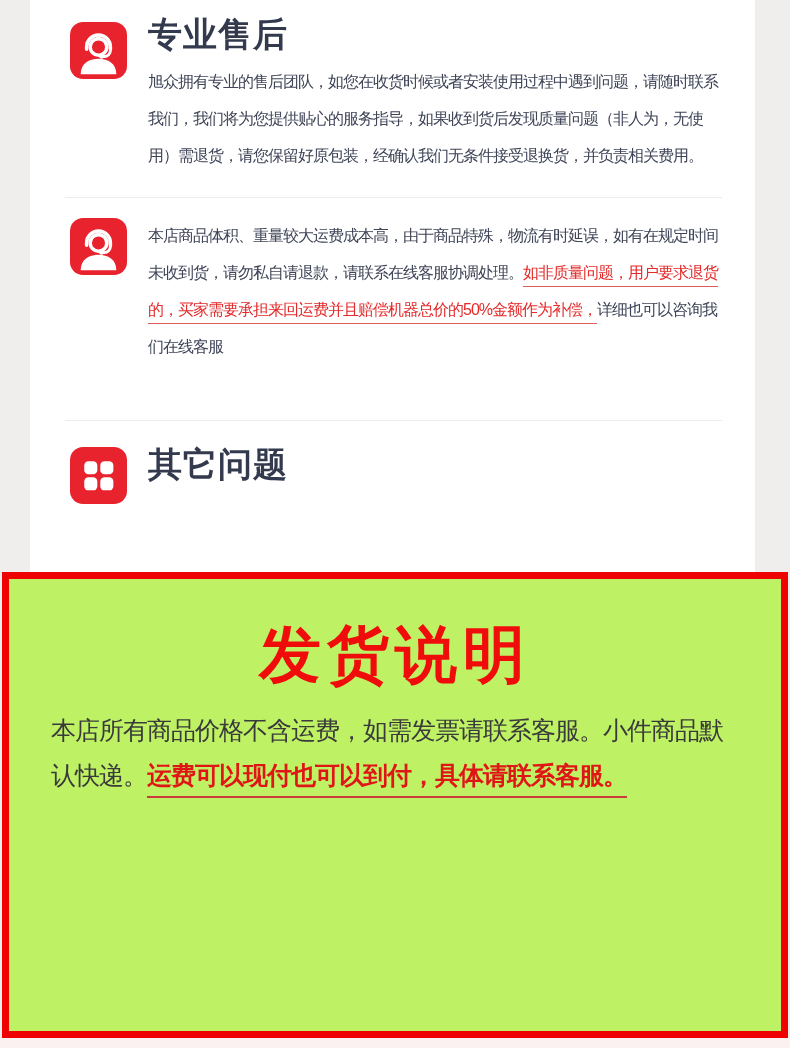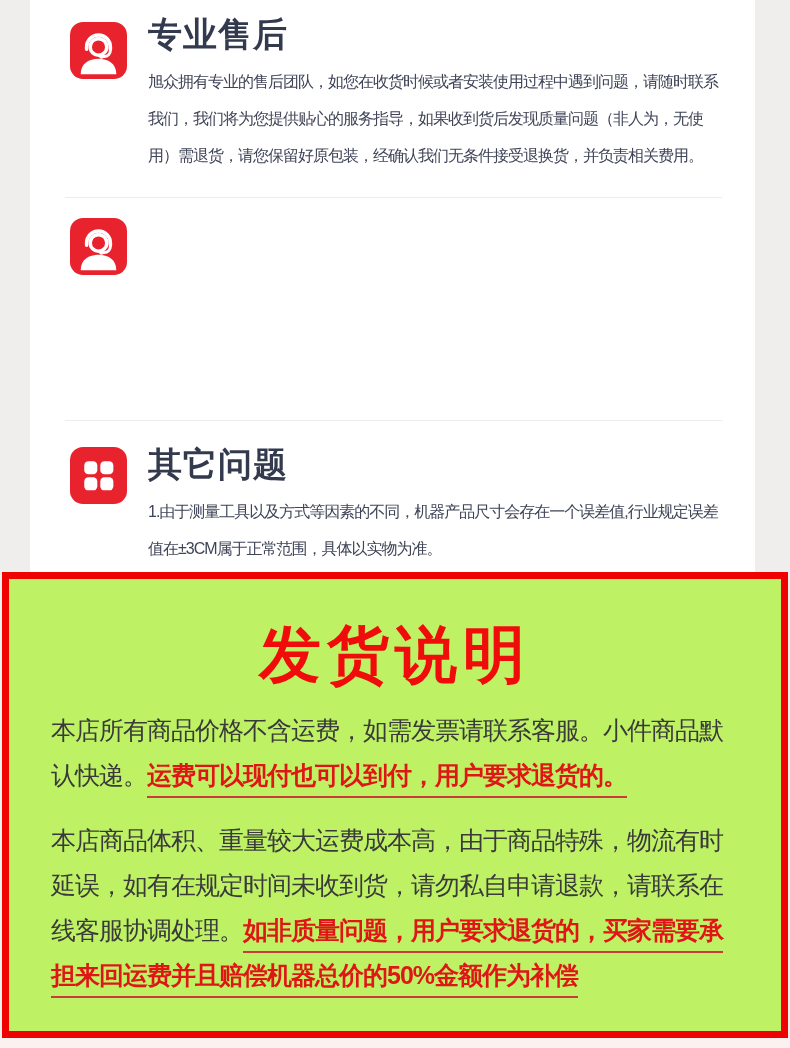--- a/index.html
+++ b/index.html
@@ -130,37 +130,36 @@
         <rect width="48" height="48" rx="11" fill="#e8232e"></rect>
         <g clip-path="url(#rc2)">
           <circle cx="24" cy="21" r="7" fill="none" stroke="#ffffff" stroke-width="3"></circle>
           <path d="M14 23 v-2 a10 10 0 0 1 20 0 v2" fill="none" stroke="#ffffff" stroke-width="3" stroke-linecap="round"></path>
           <path d="M34 22 v2 a5 5 0 0 1 -5 5 h-2" fill="none" stroke="#ffffff" stroke-width="2.5" stroke-linecap="round"></path>
           <circle cx="26.5" cy="29" r="2" fill="#ffffff"></circle>
           <path d="M9 44 c0-9 7-13 15-13 s15 4 15 13 z" fill="#ffffff"></path>
         </g>
       </svg>
     </span>
+    <div class="sec-body"><span class="seg-normal">本店商品体积、重量较大运费成本高，由于商品特殊，物流有时延误，如有在规定时间未收到货，请勿私自请退款，请联系在线客服协调处理。</span><span class="seg-red-underline">如非质量问题，用户要求退货的，买家需要承担来回运费并且赔偿机器总价的50%金额作为补偿，</span><span class="seg-normal">详细也可以咨询我们在线客服</span></div>
   </div>
 
   <div class="section section-3">
     <span class="sec-icon">
       <svg width="57" height="57" viewBox="0 0 48 48">
         <rect width="48" height="48" rx="11" fill="#e8232e"></rect>
         <rect x="12" y="12" width="11" height="11" rx="3.5" fill="#ffffff"></rect>
         <rect x="25.5" y="12" width="11" height="11" rx="3.5" fill="#ffffff"></rect>
         <rect x="12" y="25.5" width="11" height="11" rx="3.5" fill="#ffffff"></rect>
         <rect x="25.5" y="25.5" width="11" height="11" rx="3.5" fill="#ffffff"></rect>
       </svg>
     </span>
     <h2 class="sec-title">其它问题</h2>
-    <div class="sec-body"><span class="seg-normal">1.由于测量工具以及方式等因素的不同，机器产品尺寸会存在一个误差值,行业规定误差值在±3CM属于正常范围，具体以实物为准。</span></div>
   </div>
 
 </div>
 
 <div class="notice">
   <h1 class="notice-title">发货说明</h1>
-  <p class="notice-para"><span class="seg-normal">本店所有商品价格不含运费，如需发票请联系客服。小件商品默认快递。</span><span class="seg-red-underline">运费可以现付也可以到付，用户要求退货的。</span></p>
-  <p class="notice-para"><span class="seg-normal">本店商品体积、重量较大运费成本高，由于商品特殊，物流有时延误，如有在规定时间未收到货，请勿私自申请退款，请联系在线客服协调处理。</span><span class="seg-red-underline">如非质量问题，用户要求退货的，买家需要承担来回运费并且赔偿机器总价的50%金额作为补偿</span></p>
+  <p class="notice-para"><span class="seg-normal">本店所有商品价格不含运费，如需发票请联系客服。小件商品默认快递。</span><span class="seg-red-underline">运费可以现付也可以到付，具体请联系客服。</span></p>
 </div>
 
 <div class="bottom-strip"></div>
 
 </body></html>

